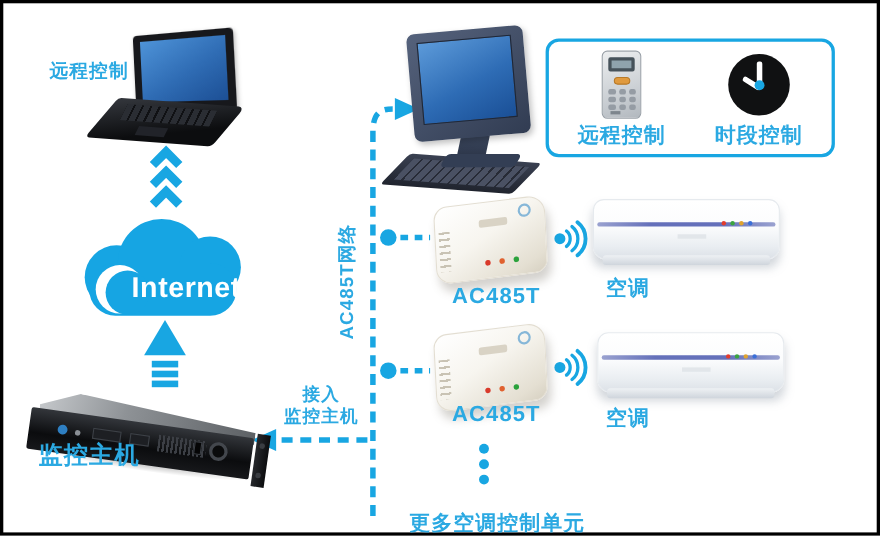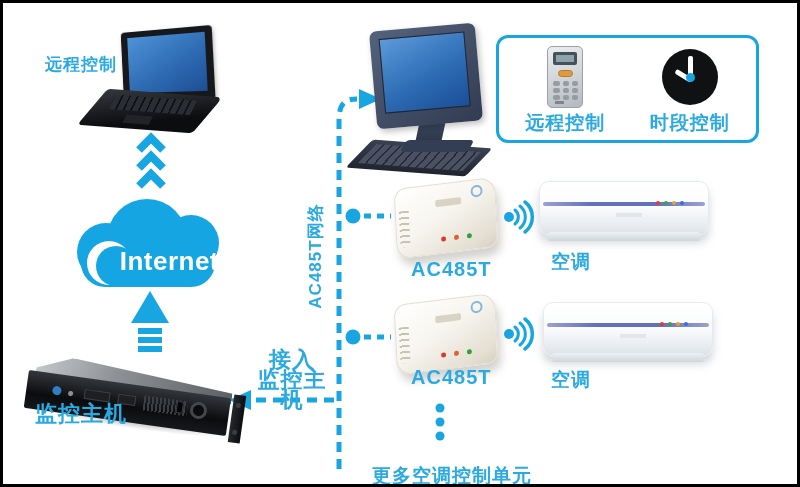--- a/index.html
+++ b/index.html
@@ -132,21 +132,21 @@
   .li-r { background:#e23c2e; } .li-g { background:#3ba43f; } .li-y { background:#e0a32f; } .li-b { background:#3a6fd8; }
   .brandmark { position:absolute; left:45%; top:31px; width:26px; height:4px; background:#e2e6ea; }
   .flap { position:absolute; left:9px; right:9px; bottom:0; height:9px; border-radius:3px;
     background:linear-gradient(#eef1f4,#cfd5dc); }
 
   
   .lbl-remote { left:42px; top:50px; font-size:17px; }
   .lbl-host { left:32px; top:396px; font-size:22px; font-weight:700; z-index:5; }
   .lbl-network { left:312px; top:253px; font-size:17px; white-space:nowrap;
     transform:translate(-50%,-50%) rotate(-90deg); z-index:0; }
-  .lbl-connect { left:244px; top:347px; width:90px; text-align:center; font-size:22px; line-height:20px; }
+  .lbl-connect { left:244px; top:347px; width:90px; text-align:center; font-size:16px; line-height:20px; }
   .lbl-ac1 { left:408px; top:255px; font-size:20px; }
   .lbl-ac2 { left:408px; top:363px; font-size:20px; }
   .lbl-kt1 { left:548px; top:246px; font-size:19px; }
   .lbl-kt2 { left:548px; top:364px; font-size:19px; }
   .lbl-more { left:369px; top:460px; font-size:19px; }
 
   .overlay { position:absolute; left:0; top:0; z-index:1; }
   .device { z-index:2; }
   .txt { z-index:3; }
 </style>

